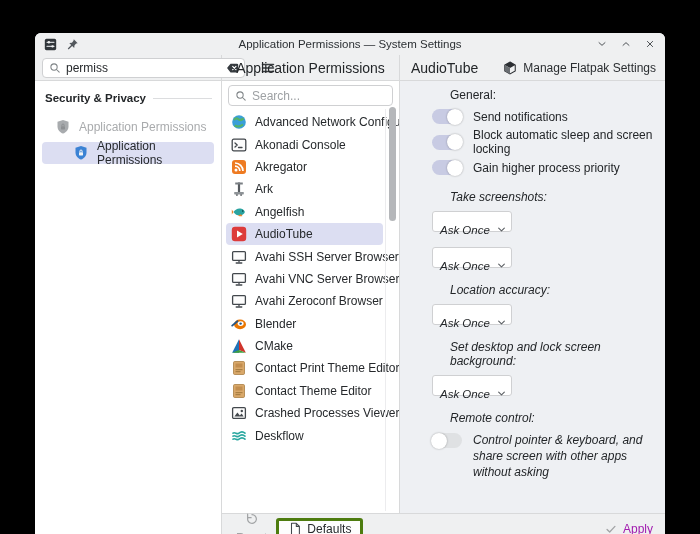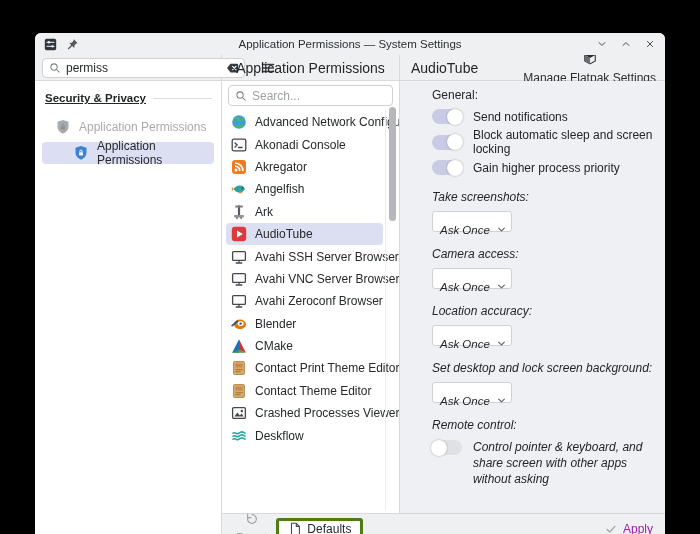--- a/index.html
+++ b/index.html
@@ -22,45 +22,45 @@
   .h-left { width:187px; flex:none; display:flex; align-items:center; gap:15px; padding:0 5px 0 7px; border-right:1px solid #d8d9da; }
   .h-search { flex:1; height:20px; background:#fff; border:1px solid #cfd0d2; border-radius:4px;
               display:flex; align-items:center; gap:5px; padding:0 4px 0 6px; }
   .search-input { border:none; outline:none; background:transparent; font:12px "Liberation Sans",sans-serif;
                   color:#26292c; flex:1; min-width:0; }
   .search-input::placeholder { color:#9ea1a4; }
   .h-mid { width:178px; flex:none; display:flex; align-items:center; justify-content:center;
            font-size:14px; font-weight:500; color:#232629; border-right:1px solid #d8d9da; }
   .h-right { flex:1; display:flex; align-items:center; padding:0 9px 0 11px; font-size:14px; font-weight:500; color:#232629; }
   .manage-btn { margin-left:auto; display:flex; gap:6px; align-items:center; font:12px "Liberation Sans",sans-serif;
-                color:#2b2e31; background:none; border:none; cursor:pointer;flex-direction:column; }
+                color:#2b2e31; background:none; border:none; cursor:pointer; }
 
   
   .main { flex:1; display:flex; min-height:0; }
 
   .sidebar { width:187px; flex:none; background:#fff; border-right:1px solid #d8d9da; padding:7px 7px; }
-  .side-section { display:flex; align-items:center; gap:7px; font-size:11.5px; font-weight:bold; color:#232629; margin:4px 2px 12px 3px;text-decoration:underline; }
+  .side-section { display:flex; align-items:center; gap:7px; font-size:11.5px; font-weight:bold; color:#232629; margin:4px 2px 12px 3px; }
   .side-section .rule { flex:1; height:1px; background:#dcdddf; }
   .side-item { display:flex; align-items:center; gap:8px; font-size:12px; height:22px; border-radius:4px; margin-bottom:4px; color:#26292c; }
   .side-item.ind1 { padding-left:13px; }
   .side-item.ind2 { padding-left:31px; }
   .side-item.dimmed { color:#a9abad; }
   .side-item.selected { background:#dcdef2; }
 
   .mid { width:178px; flex:none; background:#fff; border-right:1px solid #d8d9da; position:relative; display:flex; flex-direction:column; }
   .mid-search { margin:4px 6px 3px 6px; height:21px; border:1px solid #cfd0d2; border-radius:4px; background:#fff;
                 display:flex; align-items:center; gap:5px; padding:0 6px; flex:none; }
   .app-rows { flex:1; overflow:hidden; padding:2px 16px 0 4px; }
   .app-row { display:flex; align-items:center; gap:8px; height:22.4px; padding:0 5px; border-radius:4px; font-size:12px; color:#26292c; white-space:nowrap; }
   .app-row.selected { background:#dcdef2; }
   .gutter { position:absolute; right:13px; top:28px; bottom:2px; width:1px; background:#ececee; }
   .sb-handle { position:absolute; right:3px; top:26px; width:7px; height:114px; border-radius:4px; background:#b5b7ba; }
 
   .detail { flex:1; background:#eef0f3; padding:7px 10px 0 32px; font-size:12px; color:#232629; overflow:hidden; }
-  .d-label { margin-bottom:7px; }
+  .d-label { margin-bottom:7px;margin-left:18px; }
   .toggle-row { display:flex; align-items:center; gap:11px; margin-bottom:4px; }
   .toggle { width:30px; height:15px; border-radius:8px; position:relative; flex:none; }
   .toggle.on { background:#c8cbe3; }
   .toggle.off { background:#dfe1e3; }
   .toggle::after { content:''; position:absolute; top:-0.5px; width:16px; height:16px; border-radius:50%;
                    background:#fff; box-shadow:0 0 2px rgba(0,0,0,.35); }
   .toggle.on::after { right:-1px; }
   .toggle.off::after { left:-1px; }
   .perm { margin-top:15px;font-style:italic; }
   .combo { width:80px; height:21px; margin-top:1px; background:#fff; border:1px solid #cfd0d2; border-radius:3px;
@@ -236,39 +236,39 @@
                 <circle cx="5" cy="11" r="1.5" fill="#fff"></circle>
                 <path d="M4 7.2a4.8 4.8 0 0 1 4.8 4.8" fill="none" stroke="#fff" stroke-width="1.7"></path>
                 <path d="M4 4a8 8 0 0 1 8 8" fill="none" stroke="#fff" stroke-width="1.7"></path>
               </svg>
             </span>
             <span>Akregator</span>
           </div>
           <div class="app-row">
             <span class="icon16">
               <svg viewBox="0 0 16 16">
-                <path d="M2.5 8c2-3 5-4.2 8-3.2 2 .7 3 1.9 3.3 3.2-.3 1.3-1.3 2.5-3.3 3.2-3 1-6-.2-8-3.2z" fill="#2aa3a0"></path>
-                <path d="M2.5 8L.8 5.6v4.8z" fill="#e8862c"></path>
-                <path d="M7 11.4c1.5 1 3 1.2 4.5.7L10 10.3z" fill="#e8862c"></path>
-                <circle cx="11.7" cy="7" r="0.8" fill="#083b3a"></circle>
-              </svg>
-            </span>
-            <span>Angelfish</span>
-          </div>
-          <div class="app-row">
-            <span class="icon16">
-              <svg viewBox="0 0 16 16">
                 <rect x="6.9" y="1.5" width="2.2" height="10" fill="#555a5f"></rect>
                 <rect x="4.2" y="1.5" width="7.6" height="2" fill="#7a7f84"></rect>
                 <rect x="3.2" y="11" width="9.6" height="2.4" rx="0.6" fill="#8d9296"></rect>
                 <rect x="5" y="13.4" width="1.8" height="1.3" fill="#555a5f"></rect>
                 <rect x="9.2" y="13.4" width="1.8" height="1.3" fill="#555a5f"></rect>
               </svg>
             </span>
             <span>Ark</span>
+          </div>
+          <div class="app-row">
+            <span class="icon16">
+              <svg viewBox="0 0 16 16">
+                <path d="M2.5 8c2-3 5-4.2 8-3.2 2 .7 3 1.9 3.3 3.2-.3 1.3-1.3 2.5-3.3 3.2-3 1-6-.2-8-3.2z" fill="#2aa3a0"></path>
+                <path d="M2.5 8L.8 5.6v4.8z" fill="#e8862c"></path>
+                <path d="M7 11.4c1.5 1 3 1.2 4.5.7L10 10.3z" fill="#e8862c"></path>
+                <circle cx="11.7" cy="7" r="0.8" fill="#083b3a"></circle>
+              </svg>
+            </span>
+            <span>Angelfish</span>
           </div>
           <div class="app-row selected">
             <span class="icon16">
               <svg viewBox="0 0 16 16">
                 <rect x="0.8" y="0.8" width="14.4" height="14.4" rx="3.2" fill="#dd3b3b"></rect>
                 <path d="M6 4.6L11.8 8 6 11.4z" fill="#fff"></path>
               </svg>
             </span>
             <span>AudioTube</span>
           </div>
@@ -392,21 +392,20 @@
             <div class="combo">
               <span>Ask Once</span>
               <span class="chev">
                 <svg viewBox="0 0 16 16">
                   <path d="M4.5 6.3L8 9.6l3.5-3.3" fill="none" stroke="#5c6064" stroke-width="1.4" stroke-linecap="round" stroke-linejoin="round"></path>
                 </svg>
               </span>
             </div>
           </div>
           <div class="perm">
-            <div class="d-label">Camera access:</div>
             <div class="combo">
               <span>Ask Once</span>
               <span class="chev">
                 <svg viewBox="0 0 16 16">
                   <path d="M4.5 6.3L8 9.6l3.5-3.3" fill="none" stroke="#5c6064" stroke-width="1.4" stroke-linecap="round" stroke-linejoin="round"></path>
                 </svg>
               </span>
             </div>
           </div>
           <div class="perm">

